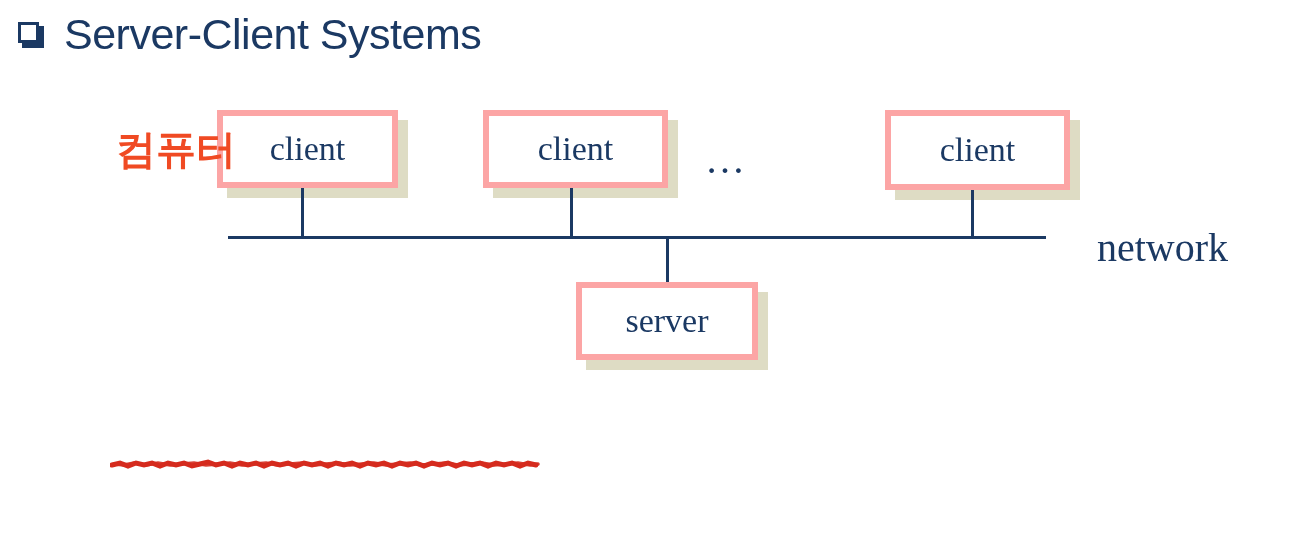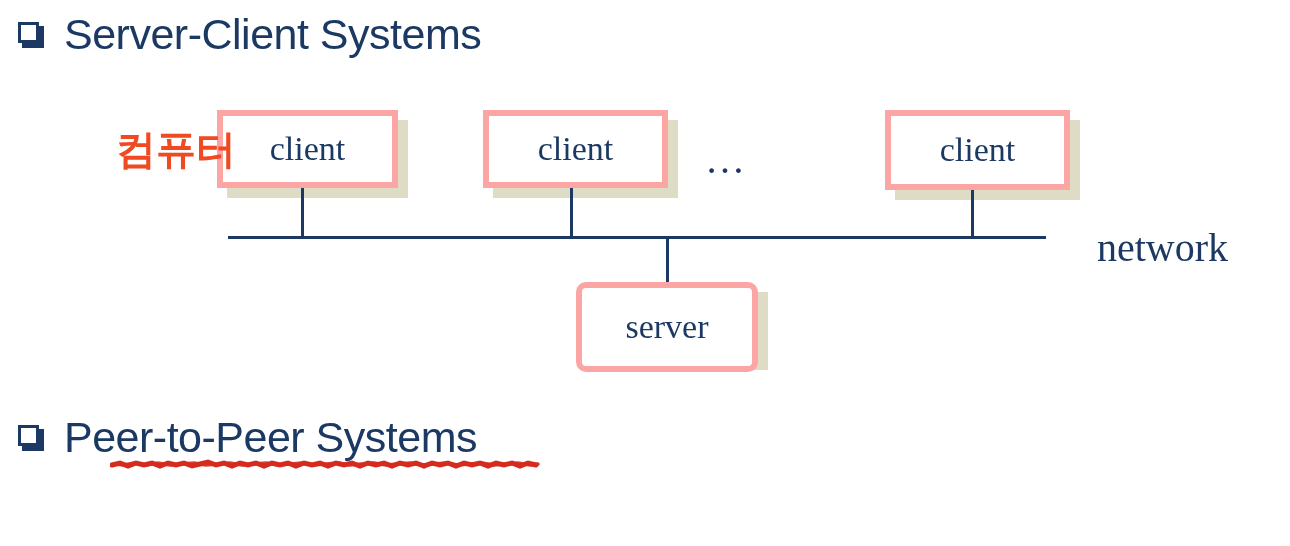--- a/index.html
+++ b/index.html
@@ -172,34 +172,30 @@
 
   <div class="node-box" style="left:217px; top:110px; width:181px; height:78px;">
     <span>client</span>
   </div>
   <div class="node-box" style="left:483px; top:110px; width:185px; height:78px;">
     <span>client</span>
   </div>
   <div class="node-box" style="left:885px; top:110px; width:185px; height:80px;">
     <span>client</span>
   </div>
-  <div class="node-box" style="left:576px; top:282px; width:182px; height:90px;border-radius:10px;">
+  <div class="node-box" style="left:576px; top:282px; width:182px; height:78px;">
     <span>server</span>
   </div>
 
   <div class="ellipsis" style="left:705px; top:140px;">…</div>
 
   <div class="net-label" style="left:1097px; top:228px;">network</div>
 
   <div class="ko-label" style="left:116px; top:113px;margin-top:16px;">컴퓨터</div>
 
-  <div class="heading heading-2">
-    <span class="sq-bullet"></span>
-    <span class="heading-text">Peer-to-Peer Systems</span>
-  </div>
 
   <svg class="red-underline" viewBox="0 0 430 12" preserveAspectRatio="none">
     <path d="M2,7 L10,5 L18,8 L26,5 L34,7 L42,5 L50,8 L58,5 L66,7 L74,5 L82,8 L90,6
              L98,4 L106,7 L114,5 L122,8 L130,5 L138,7 L146,5 L154,8 L162,5 L170,7
              L178,5 L186,8 L194,5 L202,7 L210,5 L218,8 L226,5 L234,7 L242,5 L250,8
              L258,5 L266,7 L274,5 L282,8 L290,5 L298,7 L306,5 L314,8 L322,5 L330,7
              L338,5 L346,8 L354,5 L362,7 L370,5 L378,8 L386,5 L394,7 L402,5 L410,8
              L418,5 L426,7" stroke="#d52b1e" stroke-width="5" fill="none" stroke-linecap="round"></path>
     <path d="M4,6 L14,7 L24,5 L36,7 L48,5 L60,7 L72,6 L84,5 L96,7 L108,6 L120,5
              L132,7 L144,6 L156,5 L168,7 L180,6 L192,5 L204,7 L216,6 L228,5 L240,7

